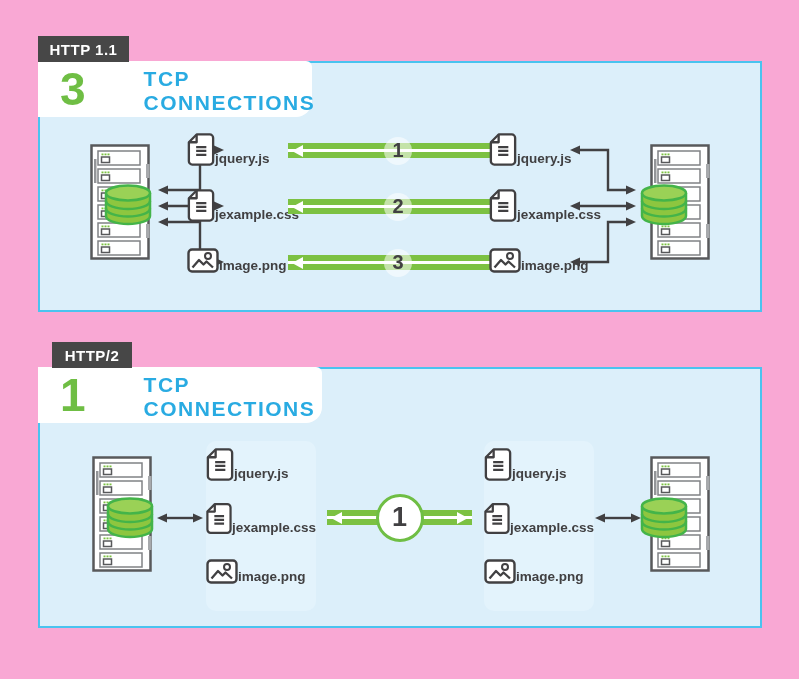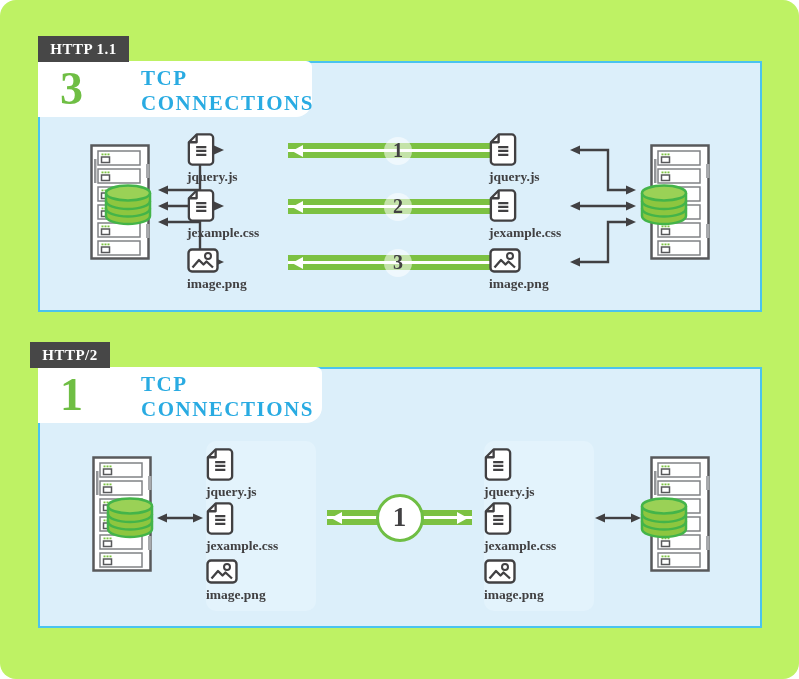--- a/index.html
+++ b/index.html
@@ -1,40 +1,40 @@
 <!DOCTYPE html>
 <html><head>
 <meta charset="utf-8">
 <style>
   html,body{margin:0;padding:0;}
-  .stage{position:relative;width:799px;height:679px;background:#bef264;
-         font-family:Liberation Serif, serif;overflow:hidden;border-radius:16px;}
+  .stage{position:relative;width:799px;height:679px;background:#f9a8d4;
+         font-family:Liberation Sans, sans-serif;overflow:hidden;}
   .defs{position:absolute;width:0;height:0;overflow:hidden;}
 
   .tab{position:absolute;background:#474747;color:#fff;font-weight:bold;
        font-size:15px;letter-spacing:.5px;display:flex;align-items:center;
        justify-content:center;z-index:5;}
   .tab.t1{left:38px;top:36px;width:91px;height:26px;}
-  .tab.t2{left:30px;top:342px;width:80px;height:26px;}
+  .tab.t2{left:52px;top:342px;width:80px;height:26px;}
 
   .panel{position:absolute;left:38px;width:724px;background:#dceffa;
          border:2px solid #4ac3ef;box-sizing:border-box;}
   .panel.p1{top:61px;height:251px;}
   .panel.p2{top:367px;height:261px;}
 
   .titlebox{position:absolute;left:-2px;top:-2px;height:56px;background:#fff;
             border-radius:0 6px 16px 0;display:flex;align-items:center;
             padding-left:22px;box-sizing:border-box;z-index:4;}
   .p1 .titlebox{width:274px;}
   .p2 .titlebox{width:284px;}
   .count{color:#6fbe44;font-size:46px;font-weight:bold;line-height:1;margin-right:14px;}
   .ttext{color:#29abe2;font-size:21px;font-weight:bold;letter-spacing:1.5px;padding-top:4px;margin-left:44px;}
 
   .abs{position:absolute;}
-  .file{position:absolute;display:flex;flex-direction:column;align-items:flex-start;}
+  .file{position:absolute;display:flex;flex-direction:row;align-items:flex-end;}
   .file.w120{width:120px;}
   .file.w110{width:110px;}
   .flabel{margin-top:3px;font-size:13.5px;font-weight:bold;color:#414042;white-space:nowrap;}
 
   .gbar{position:absolute;height:15px;
         background:linear-gradient(to bottom,#7cc142 0 6px,#ffffff 6px 9px,#7cc142 9px 15px);}
   .gbar.w220{width:220px;}
   .gbar.w145{width:145px;}
   .tri{position:absolute;top:50%;transform:translateY(-50%);width:0;height:0;
        border-top:6.5px solid transparent;border-bottom:6.5px solid transparent;}

